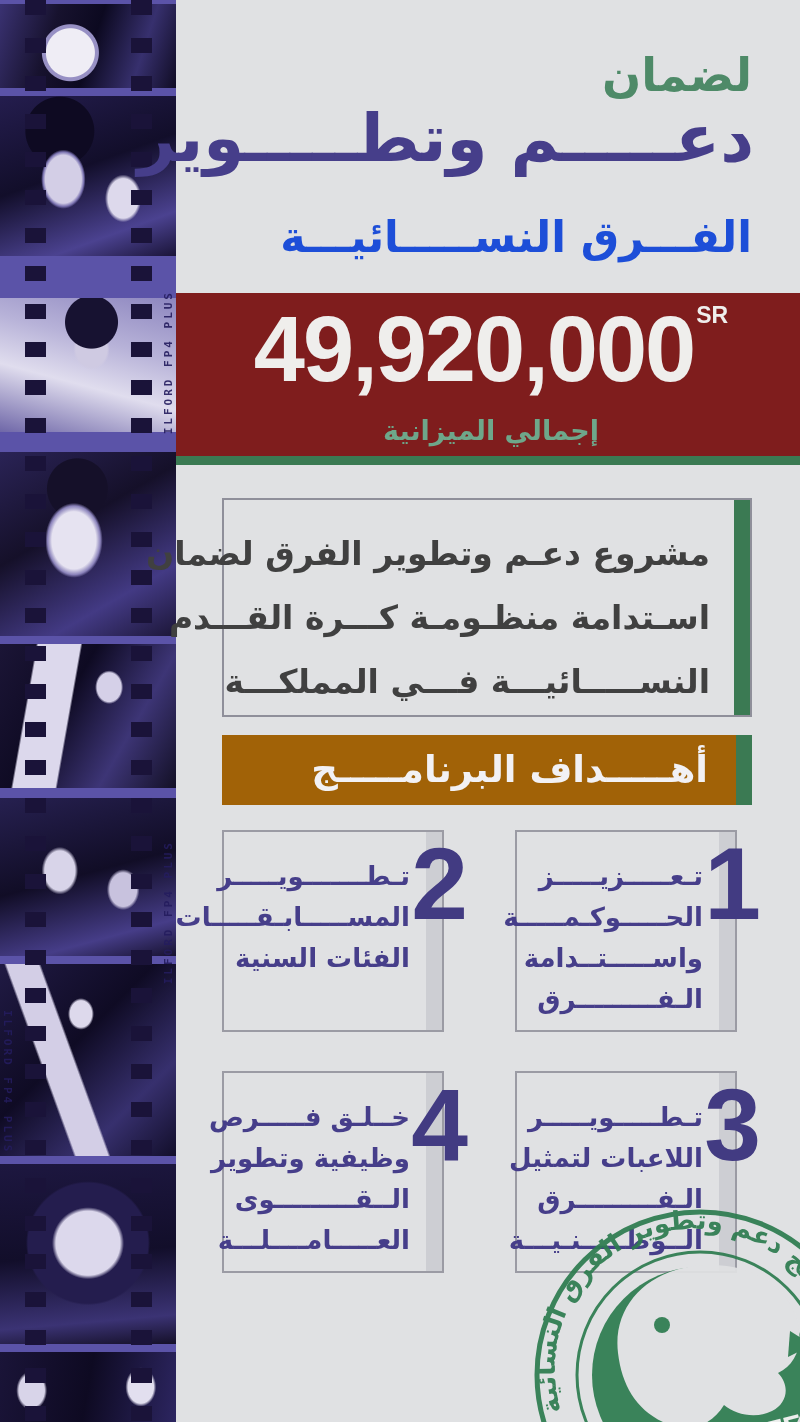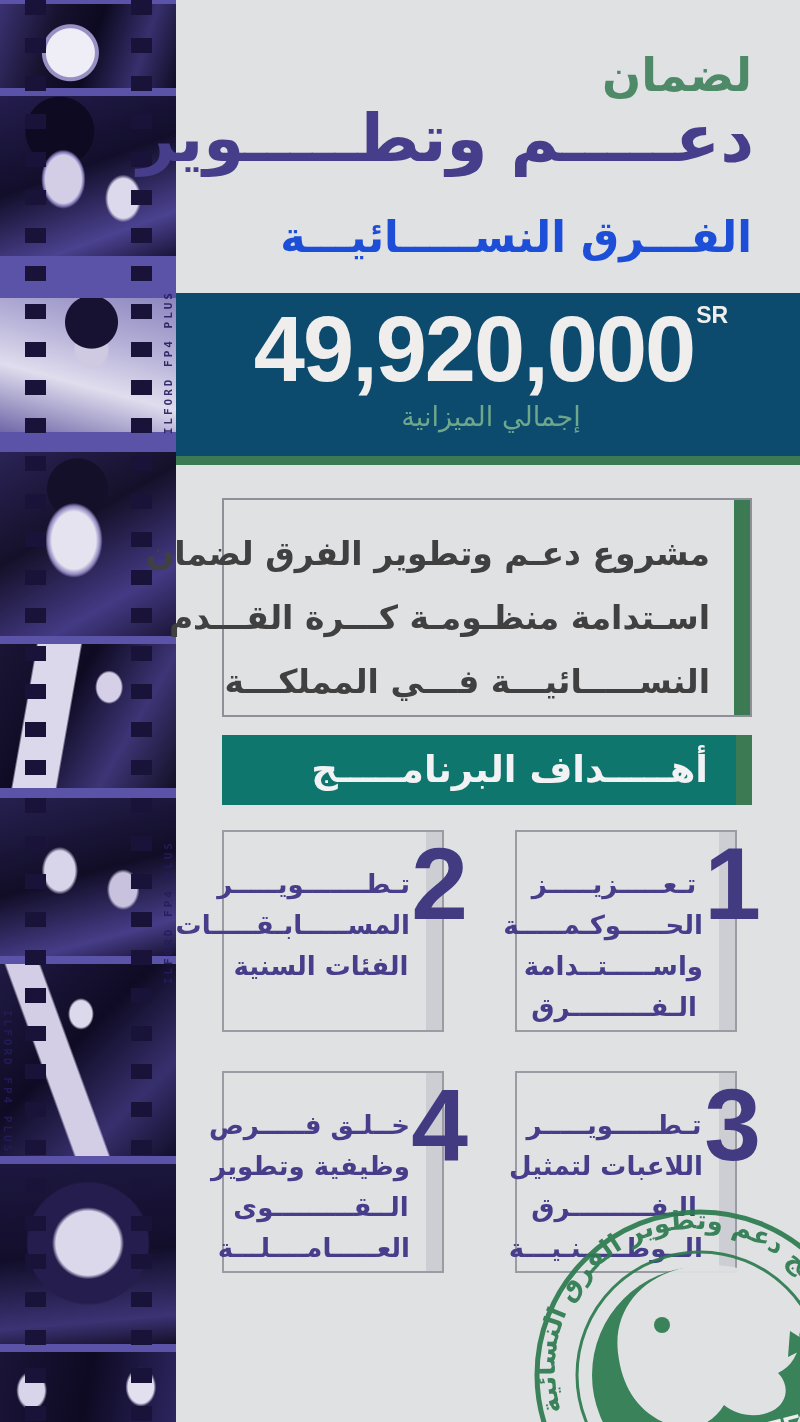--- a/index.html
+++ b/index.html
@@ -71,50 +71,50 @@
   .film-label.c { left:1px;   top:1010px; transform:none; }
 
   
   .rtl { direction:rtl; unicode-bidi:isolate; }
   .kicker   { position:absolute; top:48px;  right:48px; font-size:46px; font-weight:bold; color:#4e8a68; }
   .title    { position:absolute; top:100px; right:46px; font-size:66px; font-weight:bold; color:#463e8a; letter-spacing:-1px; }
   .subtitle { position:absolute; top:212px; right:48px; font-size:43px; font-weight:bold; color:#1d4ed8; }
 
   
   .banner { position:absolute; left:176px; right:0; top:293px; height:163px;
-            background:#0c4a6e; text-align:center; color:#efeeec;padding-left:6px; }
+            background:#7f1d1d; text-align:center; color:#efeeec;padding-left:6px; }
   .amount-row { margin-top:10px; direction:ltr; font-family:"Liberation Sans", sans-serif;
                 font-weight:bold; font-size:92px; line-height:1.0; letter-spacing:-2px; white-space:nowrap; }
   .amount-cur { display:inline-block; font-size:23px; letter-spacing:0;
                 vertical-align:58px; margin-left:2px; font-weight:bold; }
-  .banner-label { font-size:27px; font-weight:normal; color:#6ea78a; margin-top:6px; }
+  .banner-label { font-size:27px; font-weight:bold; color:#6ea78a; margin-top:20px; }
   .green-strip { position:absolute; left:176px; right:0; top:456px; height:9px; background:#3b7a53; }
 
   
   .desc-box { position:absolute; left:222px; top:498px; width:530px; height:219px;
               border:2px solid #8f8f9a; }
   .accent-r { position:absolute; right:0; top:0; bottom:0; width:16px; background:#3b7a53; }
   .desc-text { position:absolute; top:22px; right:40px; left:14px; text-align:right;
                font-size:33px; font-weight:bold; color:#404040; line-height:64px; white-space:nowrap; }
 
   
   .obj-header { position:absolute; left:222px; top:735px; width:530px; height:70px;
-                background:#0f766e; }
+                background:#a16207; }
   .obj-header .label { position:absolute; right:44px; top:0; line-height:70px;
                        font-size:37px; font-weight:bold; color:#f2f1f4; }
   .obj-box { position:absolute; width:222px; height:202px; border:2px solid #9b9ba4; }
   .pos1 { left:515px; top:830px; }
   .pos2 { left:222px; top:830px; }
   .pos3 { left:515px; top:1071px; }
   .pos4 { left:222px; top:1071px; }
   .obj-strip { position:absolute; right:0; top:0; bottom:0; width:16px; background:#cdced3; }
   .obj-num { position:absolute; right:-26px; top:14px; z-index:2;
              font-family:"Liberation Sans", sans-serif; font-weight:bold;
              font-size:102px; line-height:0.76; color:#423b82; }
-  .obj-lines { position:absolute; top:32px; right:32px; left:8px; text-align:center;
+  .obj-lines { position:absolute; top:24px; right:32px; left:8px; text-align:right;
                font-size:26px; font-weight:bold; color:#463e8a; line-height:41px; white-space:nowrap; }
 
   
   .stamp { position:absolute; left:500px; top:1175px; width:400px; height:400px; opacity:.93; }
   .stamp svg { display:block; }
 </style>
 </head>
 <body>
 
 <div class="page">

